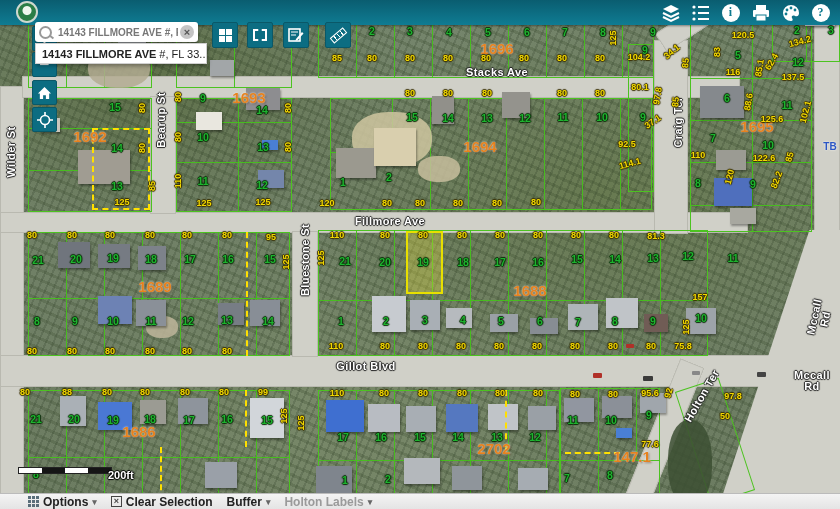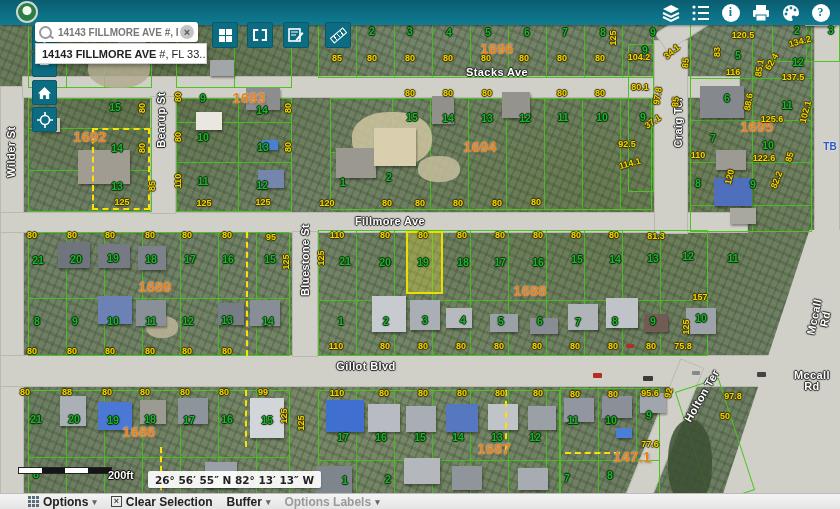--- a/index.html
+++ b/index.html
@@ -299,21 +299,21 @@
         <span class="mlabel street" style="left: 812px; top: 381px; transform: translate(-50%, -50%) rotate(0deg);">Mccall
 Rd</span>
         <span class="mlabel bnum" style="left: 497px; top: 48px; transform: translate(-50%, -50%) rotate(0deg);">1696</span>
         <span class="mlabel bnum" style="left: 226px; top: 97px; transform: translate(-50%, -50%) rotate(0deg); margin-left: 23px;">1693</span>
         <span class="mlabel bnum" style="left: 90px; top: 136px; transform: translate(-50%, -50%) rotate(0deg);">1692</span>
         <span class="mlabel bnum" style="left: 480px; top: 146px; transform: translate(-50%, -50%) rotate(0deg);">1694</span>
         <span class="mlabel bnum" style="left: 757px; top: 126px; transform: translate(-50%, -50%) rotate(0deg);">1695</span>
         <span class="mlabel bnum" style="left: 155px; top: 286px; transform: translate(-50%, -50%) rotate(0deg);">1689</span>
         <span class="mlabel bnum" style="left: 530px; top: 290px; transform: translate(-50%, -50%) rotate(0deg);">1688</span>
         <span class="mlabel bnum" style="left: 139px; top: 431px; transform: translate(-50%, -50%) rotate(0deg);">1686</span>
-        <span class="mlabel bnum" style="left: 494px; top: 448px; transform: translate(-50%, -50%) rotate(0deg);">1687</span>
+        <span class="mlabel bnum" style="left: 494px; top: 448px; transform: translate(-50%, -50%) rotate(0deg);">2702</span>
         <span class="mlabel bnum" style="left: 632px; top: 456px; transform: translate(-50%, -50%) rotate(0deg);">147.1</span>
         <span class="mlabel lot" style="left: 372px; top: 31px; transform: translate(-50%, -50%) rotate(0deg);">2</span>
         <span class="mlabel lot" style="left: 410px; top: 31px; transform: translate(-50%, -50%) rotate(0deg);">3</span>
         <span class="mlabel lot" style="left: 449px; top: 32px; transform: translate(-50%, -50%) rotate(0deg);">4</span>
         <span class="mlabel lot" style="left: 488px; top: 32px; transform: translate(-50%, -50%) rotate(0deg);">5</span>
         <span class="mlabel lot" style="left: 527px; top: 32px; transform: translate(-50%, -50%) rotate(0deg);">6</span>
         <span class="mlabel lot" style="left: 565px; top: 32px; transform: translate(-50%, -50%) rotate(0deg);">7</span>
         <span class="mlabel lot" style="left: 603px; top: 32px; transform: translate(-50%, -50%) rotate(0deg);">8</span>
         <span class="mlabel lot" style="left: 653px; top: 32px; transform: translate(-50%, -50%) rotate(0deg);">9</span>
         <span class="mlabel lot" style="left: 797px; top: 30px; transform: translate(-50%, -50%) rotate(0deg);">2</span>
@@ -602,35 +602,34 @@
     <span class="mag"></span>
     <input readonly="" value="14143 FILLMORE AVE #, FL 3" style="">
     <span class="clearbtn">×</span>
   </div>
   <div id="suggest">
     <span><b>14143 FILLMORE AVE</b><span> #, FL 33...</span></span>
   </div>
 
   <div id="scalebar"></div>
   <div id="scaleLabel">200ft</div>
-  <div id="coordbox">26° 56′ 55″ N 82° 13′ 13″ W</div>
 
   <div id="bottombar">
     <div class="bbitem">
       <div class="ic-opt"></div>
       <span>Options</span>
       <span class="caret">▾</span>
     </div>
     <div class="bbitem">
       <div class="ic-clear">×</div>
       <span>Clear Selection</span>
     </div>
     <div class="bbitem">
       <span>Buffer</span>
       <span class="caret">▾</span>
     </div>
     <div class="bbitem disabled">
-      <span>Options Labels</span>
+      <span>Holton Labels</span>
       <span class="caret">▾</span>
     </div>
   </div>
 
 </div>
 
 </body></html>

